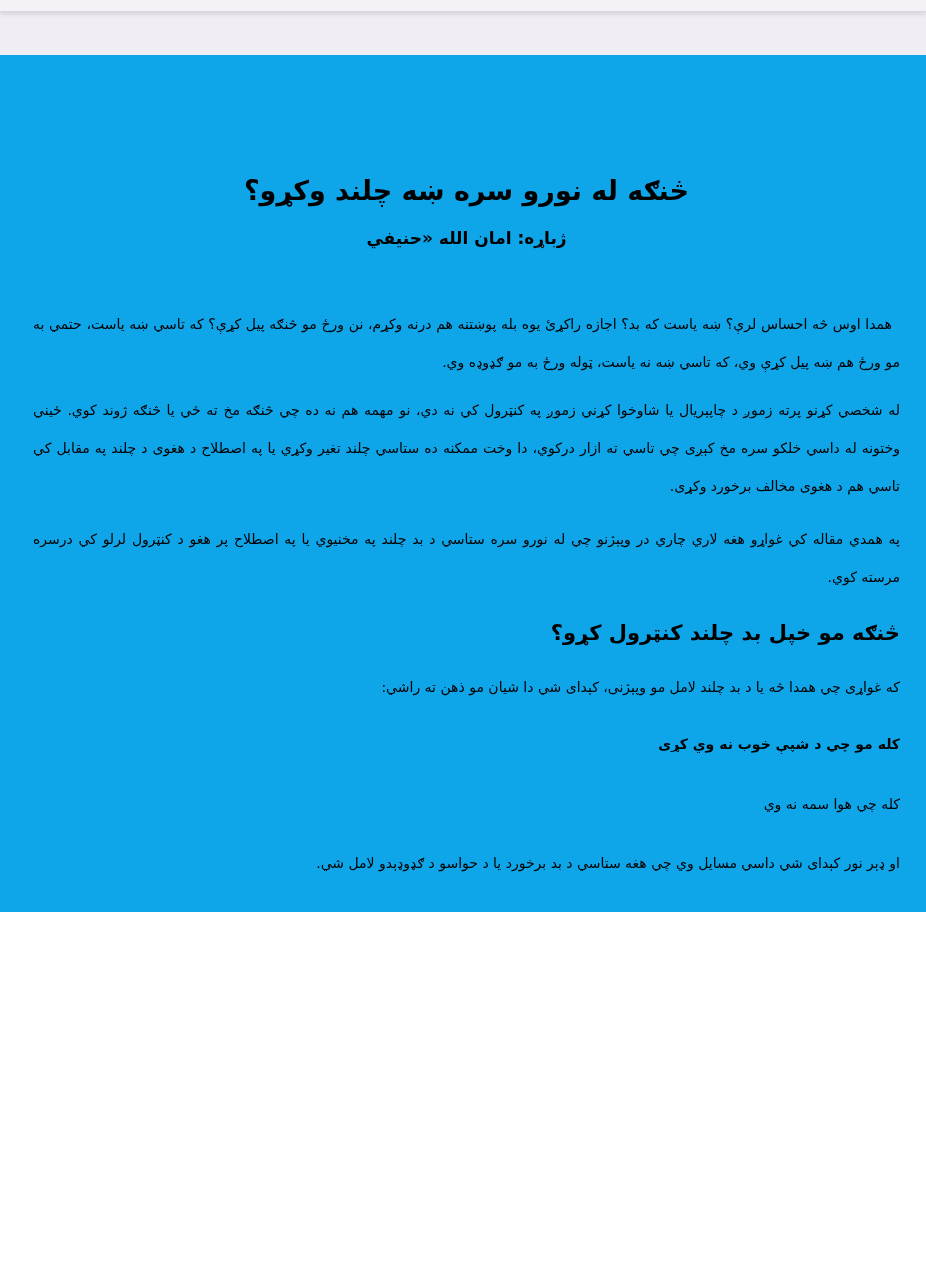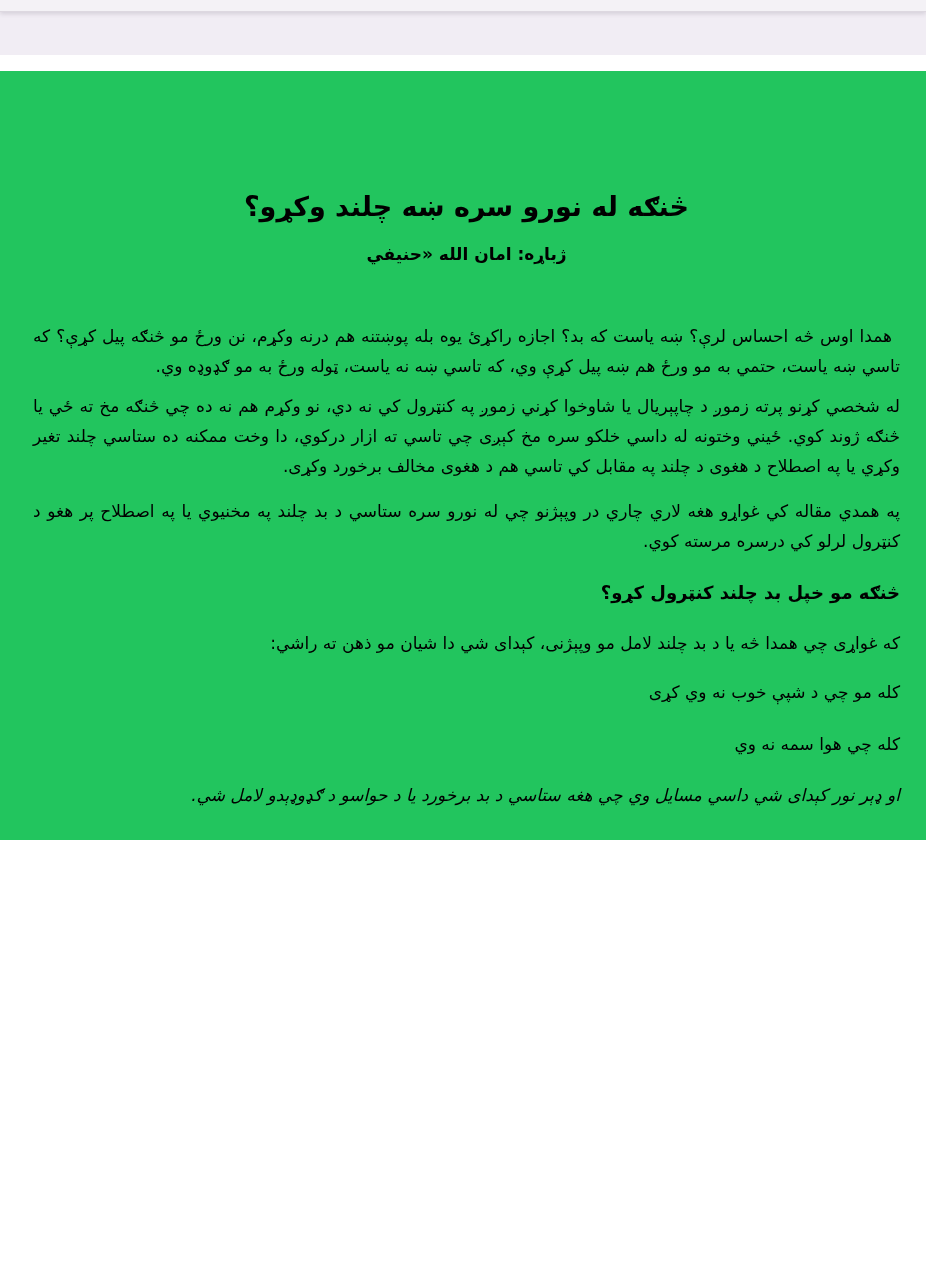--- a/index.html
+++ b/index.html
@@ -28,84 +28,83 @@
     background: #f4f2f6;
     border-bottom: 1px solid #ddd8e0;
     box-shadow: 0 2px 4px rgba(90, 80, 100, 0.18);
   }
 
   
   .doc {
     direction: rtl;
     unicode-bidi: embed;
     padding: 116px 26px 30px 33px;
-    background: #22c55e;
-    margin-top: 16px;
+    background: #0ea5e9;
   }
 
   .title {
     margin: 0;
     font-size: 27px;
     line-height: 40px;
     font-weight: bold;
     text-align: center;
   }
 
   .byline {
     margin: 12px 0 0;
     font-size: 17px;
     line-height: 30px;
     font-weight: bold;
     text-align: center;
   }
 
   .body-text {
-    font-size: 17px;
-    line-height: 30px;
+    font-size: 14px;
+    line-height: 38px;
     text-align: justify;
     margin: 0;
   }
 
   .p1a { margin-top: 52px; text-indent: 8px; }
   .p1b { margin-top: 0; }
   .p2  { margin-top: 10px; }
   .p3  { margin-top: 15px; }
 
   .section-heading {
     margin: 20px 0 0;
-    font-size: 18px;
+    font-size: 21px;
     line-height: 34px;
     font-weight: bold;
     text-align: right;
   }
   .p4 { margin-top: 0; }
   .p5 { margin-top: 18px; }
 
   .list-line { margin-top: 21.5px; }
-  .list-line.first { margin-top: 19px; }
+  .list-line.first { margin-top: 19px; font-weight: bold; }
 
-  .p6 { margin-top: 21.5px; font-style: italic; }
+  .p6 { margin-top: 21.5px; }
 </style>
 </head>
 <body>
 
 <div class="top-chrome">
   <div class="chrome-edge"></div>
 </div>
 
 <div class="doc" dir="rtl" lang="ps">
 
   <h1 class="title">څنګه له نورو سره ښه چلند وکړو؟</h1>
 
   <div class="byline">ژباړه: امان الله «حنيفي</div>
 
   <p class="body-text p1a">همدا اوس څه احساس لرې؟ ښه ياست که بد؟ اجازه راکړئ يوه بله پوښتنه هم درنه وکړم، نن ورځ مو څنګه پيل کړې؟ که تاسي ښه ياست، حتمي به مو ورځ هم ښه پيل کړې وي، که تاسي ښه نه ياست، ټوله ورځ به مو ګډوډه وي.</p>
 
 
-  <p class="body-text p2">له شخصي کړنو  پرته زموږ د چاپېريال يا شاوخوا کړني زموږ په کنټرول کي نه دي، نو وکړم هم نه ده چي څنګه مخ ته ځي يا څنګه ژوند کوي. ځيني وختونه له داسي خلکو سره مخ کېږی چي تاسي ته ازار درکوي، دا وخت ممکنه ده ستاسي چلند تغير وکړي يا په اصطلاح د هغوی د چلند په مقابل کي تاسي هم د هغوی مخالف برخورد وکړی.</p>
+  <p class="body-text p2">له شخصي کړنو  پرته زموږ د چاپېريال يا شاوخوا کړني زموږ په کنټرول کي نه دي، نو مهمه هم نه ده چي څنګه مخ ته ځي يا څنګه ژوند کوي. ځيني وختونه له داسي خلکو سره مخ کېږی چي تاسي ته ازار درکوي، دا وخت ممکنه ده ستاسي چلند تغير وکړي يا په اصطلاح د هغوی د چلند په مقابل کي تاسي هم د هغوی مخالف برخورد وکړی.</p>
 
   <p class="body-text p3">په همدي مقاله کي غواړو  هغه لاري چاري در وپېژنو چي له نورو سره ستاسي د بد چلند په مخنيوي يا په اصطلاح پر هغو د کنټرول لرلو کي درسره مرسته کوي.</p>
 
   <h2 class="section-heading">څنګه مو خپل بد چلند کنټرول کړو؟</h2>
 
 
   <p class="body-text p5">که غواړی چي همدا څه يا د بد چلند لامل مو وپېژنی، کېدای شي دا شيان مو ذهن ته راشي:</p>
 
   <p class="body-text list-line first">کله مو چي د شپې خوب نه وي کړی</p>
 

